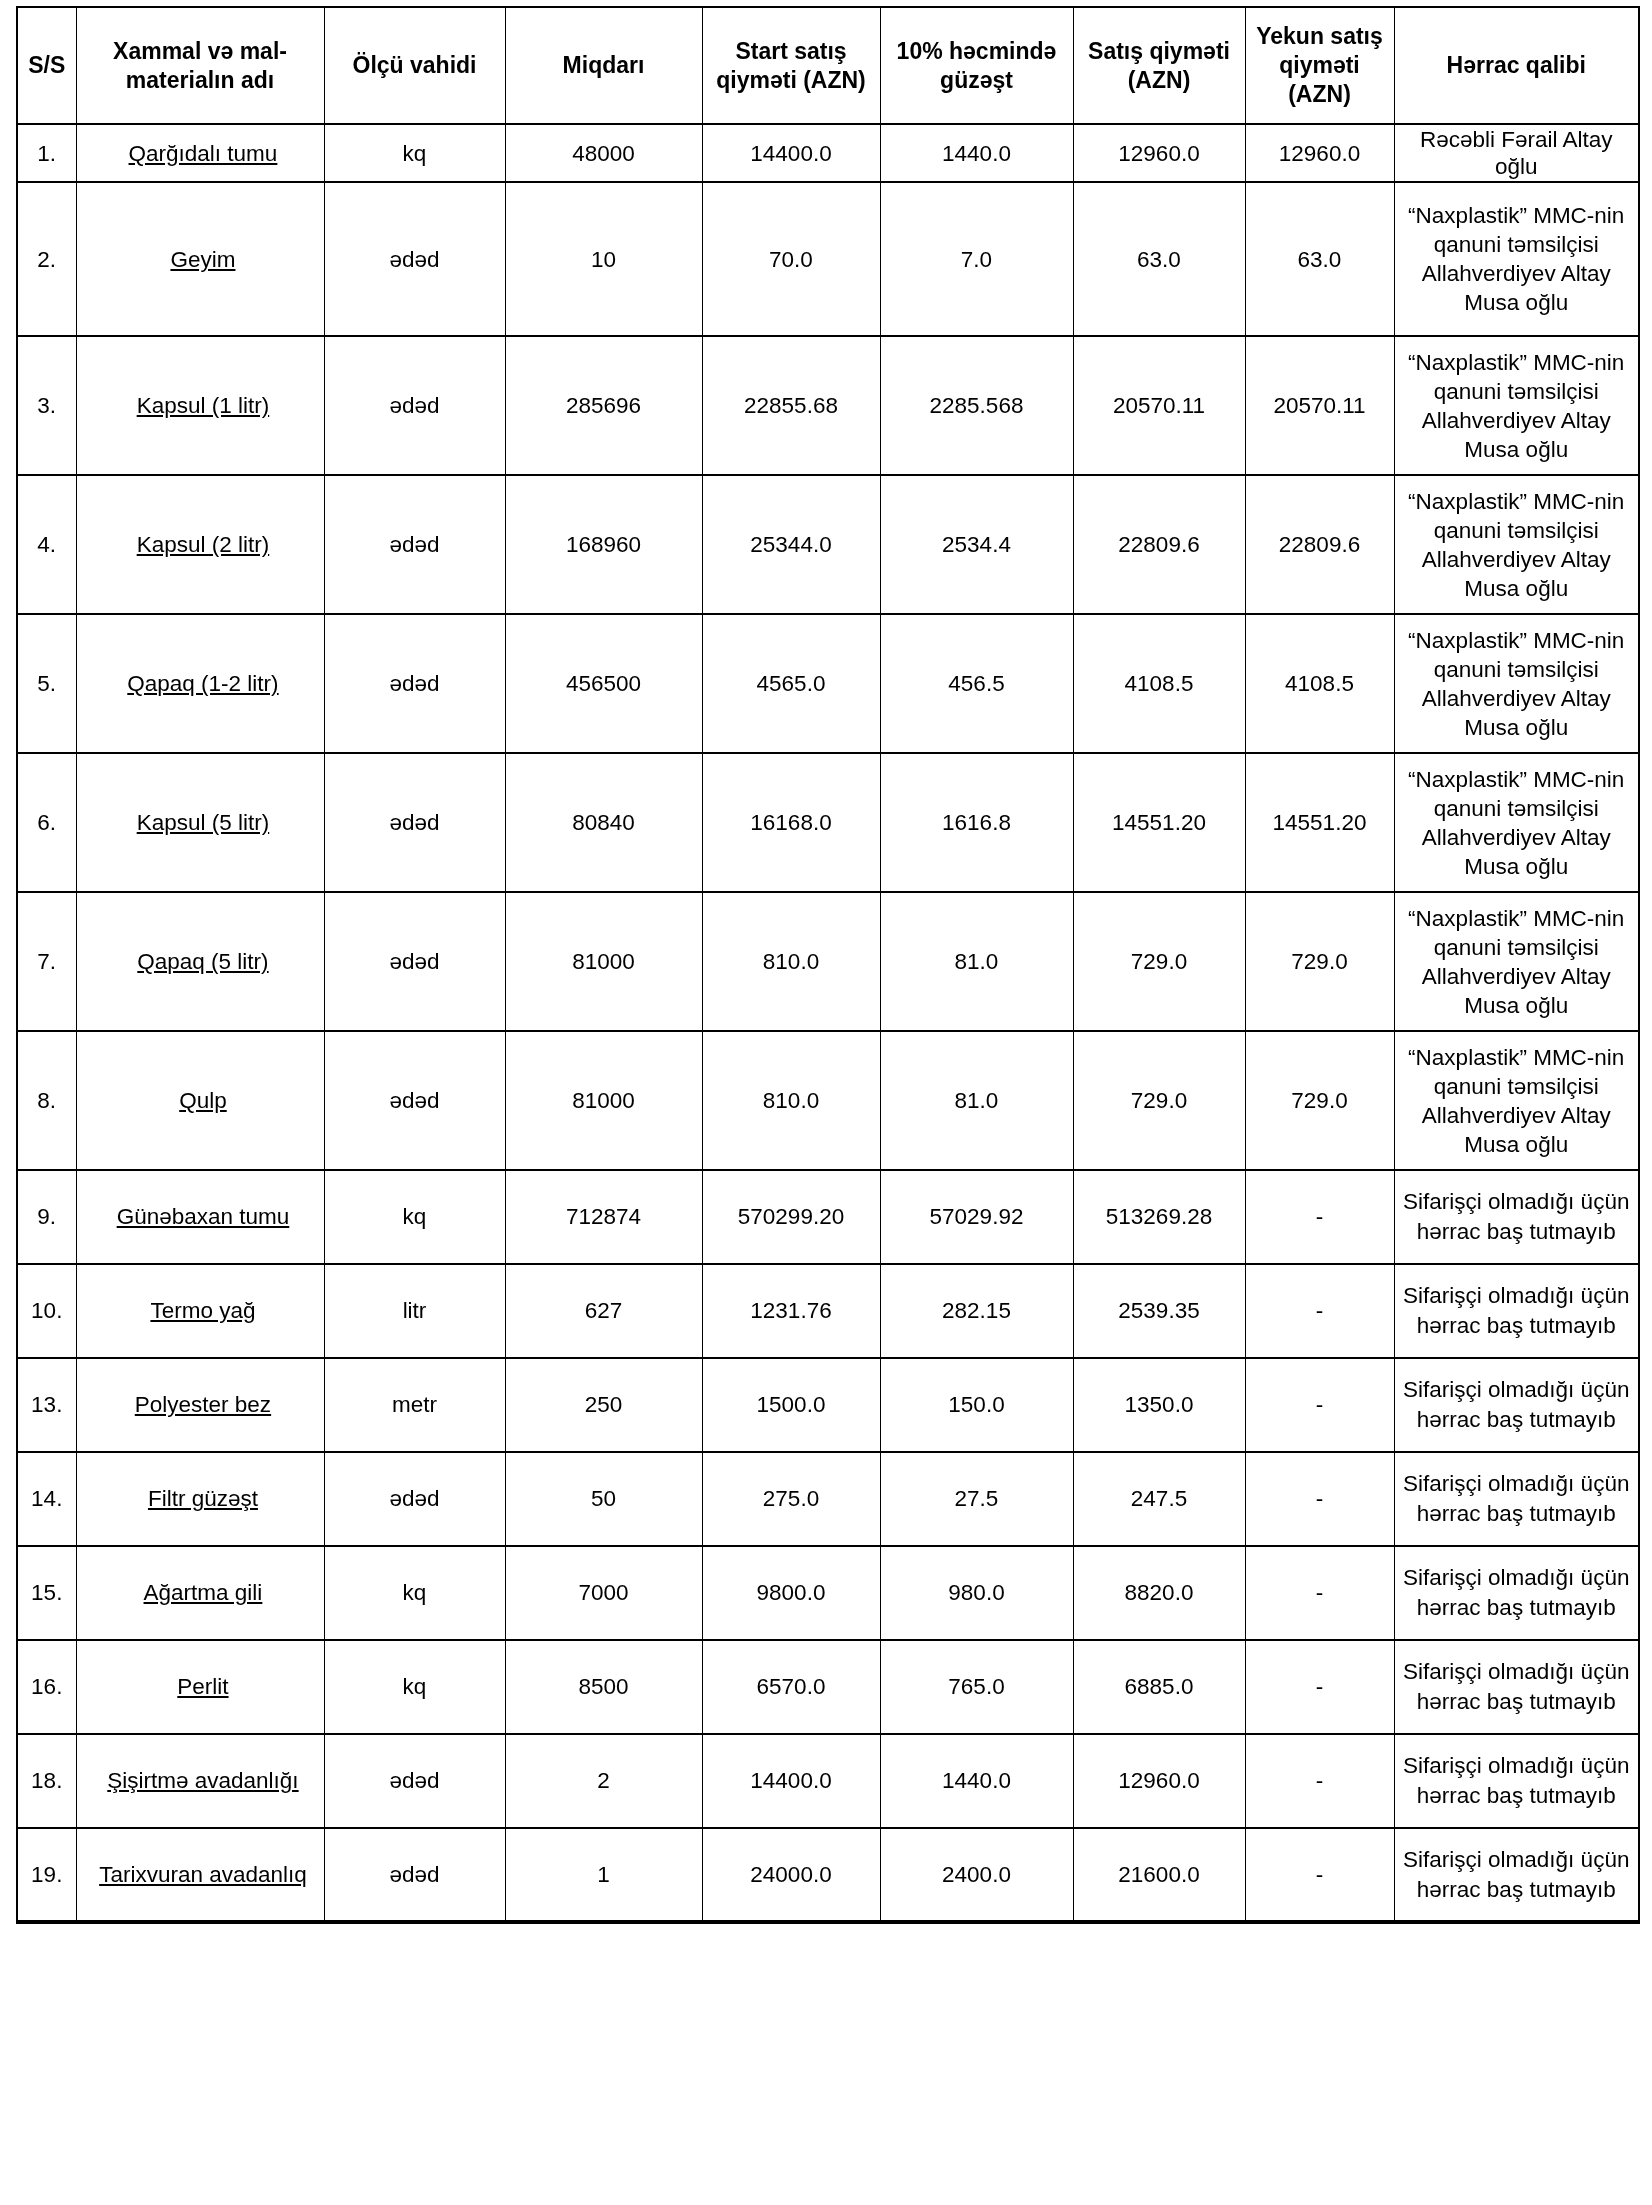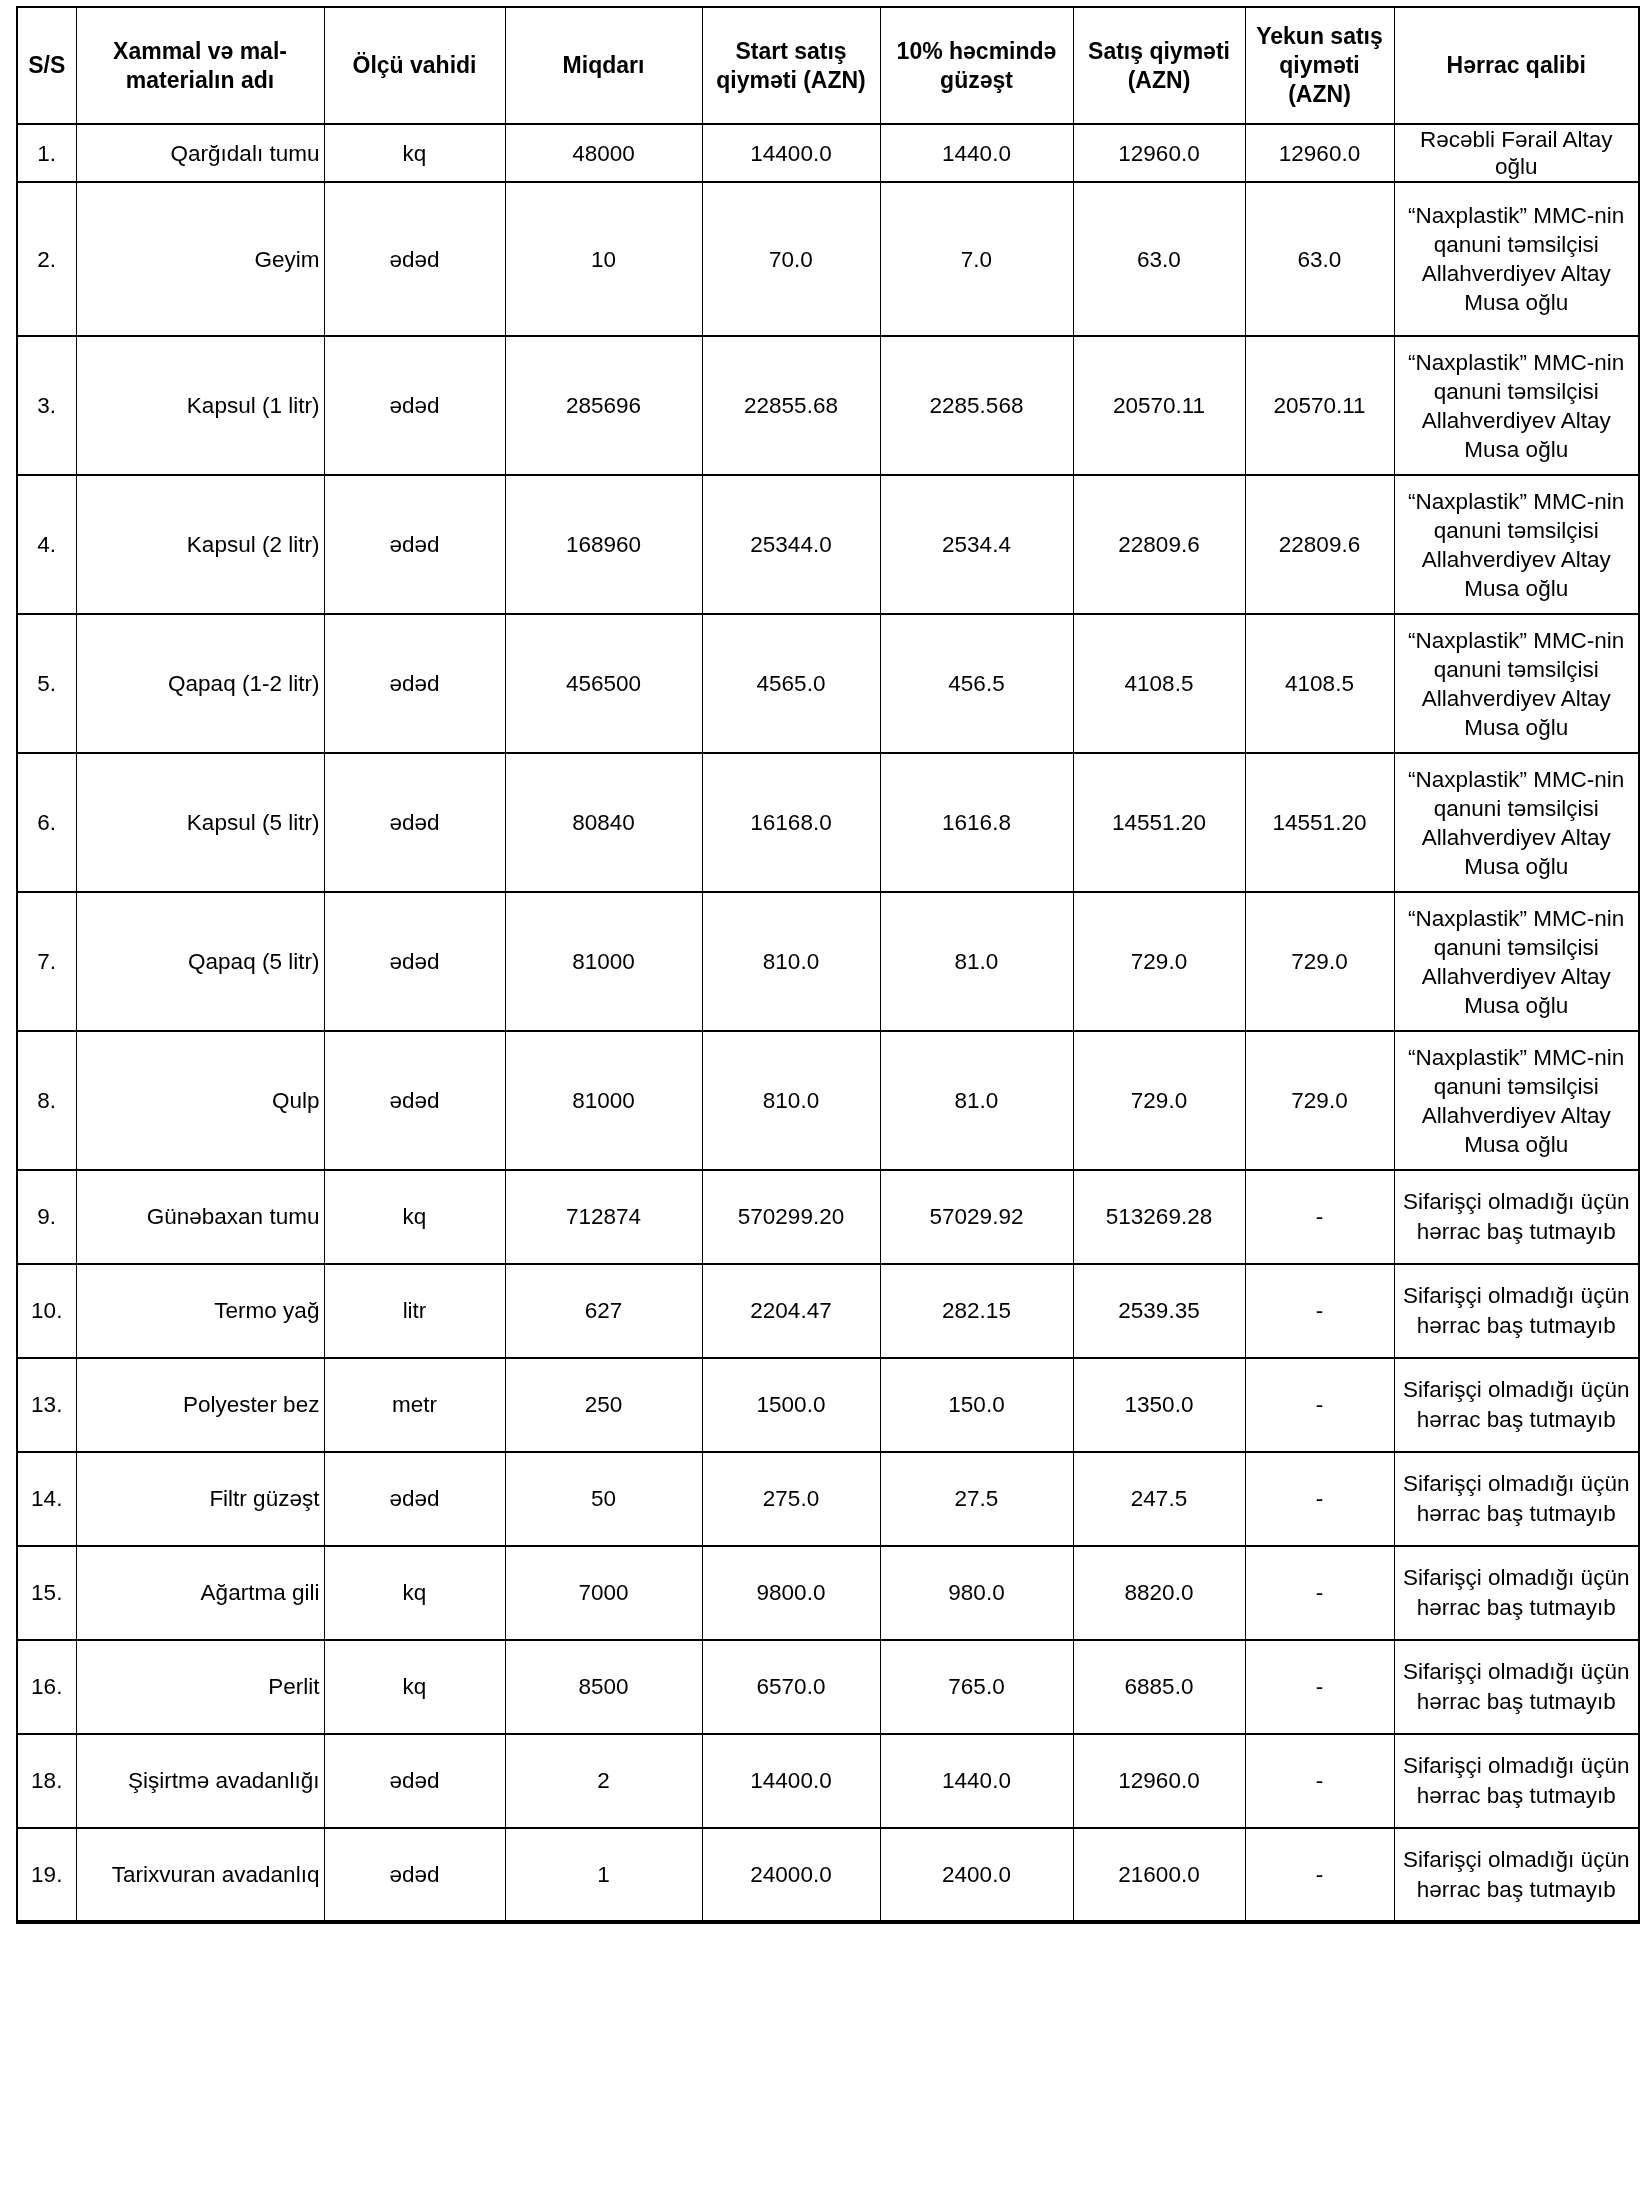--- a/index.html
+++ b/index.html
@@ -20,21 +20,21 @@
   }
   th{font-weight:bold;font-size:23px;line-height:29px;padding:1px 3.1px;}
   thead tr{height:117px;}
   tr.h-first{height:55px;}
   tr.h-first td{line-height:27px;}
   tr.h-xtall{height:154px;}
   tr.h-tall{height:139px;}
   tr.h-tall td, tr.h-xtall td{line-height:29px;}
   tr.h-mid{height:94px;}
   tr.h-mid td{line-height:30px;}
-  td.al{text-align:right;padding-left:10px;}
+  td.al{text-align:center;padding-left:10px;text-decoration:underline;}
 </style>
 </head>
 <body>
 
 <div>
   <table class="auction">
     <colgroup>
       <col style="width:59px">
       <col style="width:248px">
       <col style="width:181px">
@@ -156,21 +156,21 @@
           <td>57029.92</td>
           <td>513269.28</td>
           <td>-</td>
           <td>Sifarişçi olmadığı üçün hərrac baş tutmayıb</td>
         </tr>
         <tr class="h-mid">
           <td>10.</td>
           <td class="al">Termo yağ</td>
           <td>litr</td>
           <td>627</td>
-          <td>2204.47</td>
+          <td>1231.76</td>
           <td>282.15</td>
           <td>2539.35</td>
           <td>-</td>
           <td>Sifarişçi olmadığı üçün hərrac baş tutmayıb</td>
         </tr>
         <tr class="h-mid">
           <td>13.</td>
           <td class="al">Polyester bez</td>
           <td>metr</td>
           <td>250</td>

